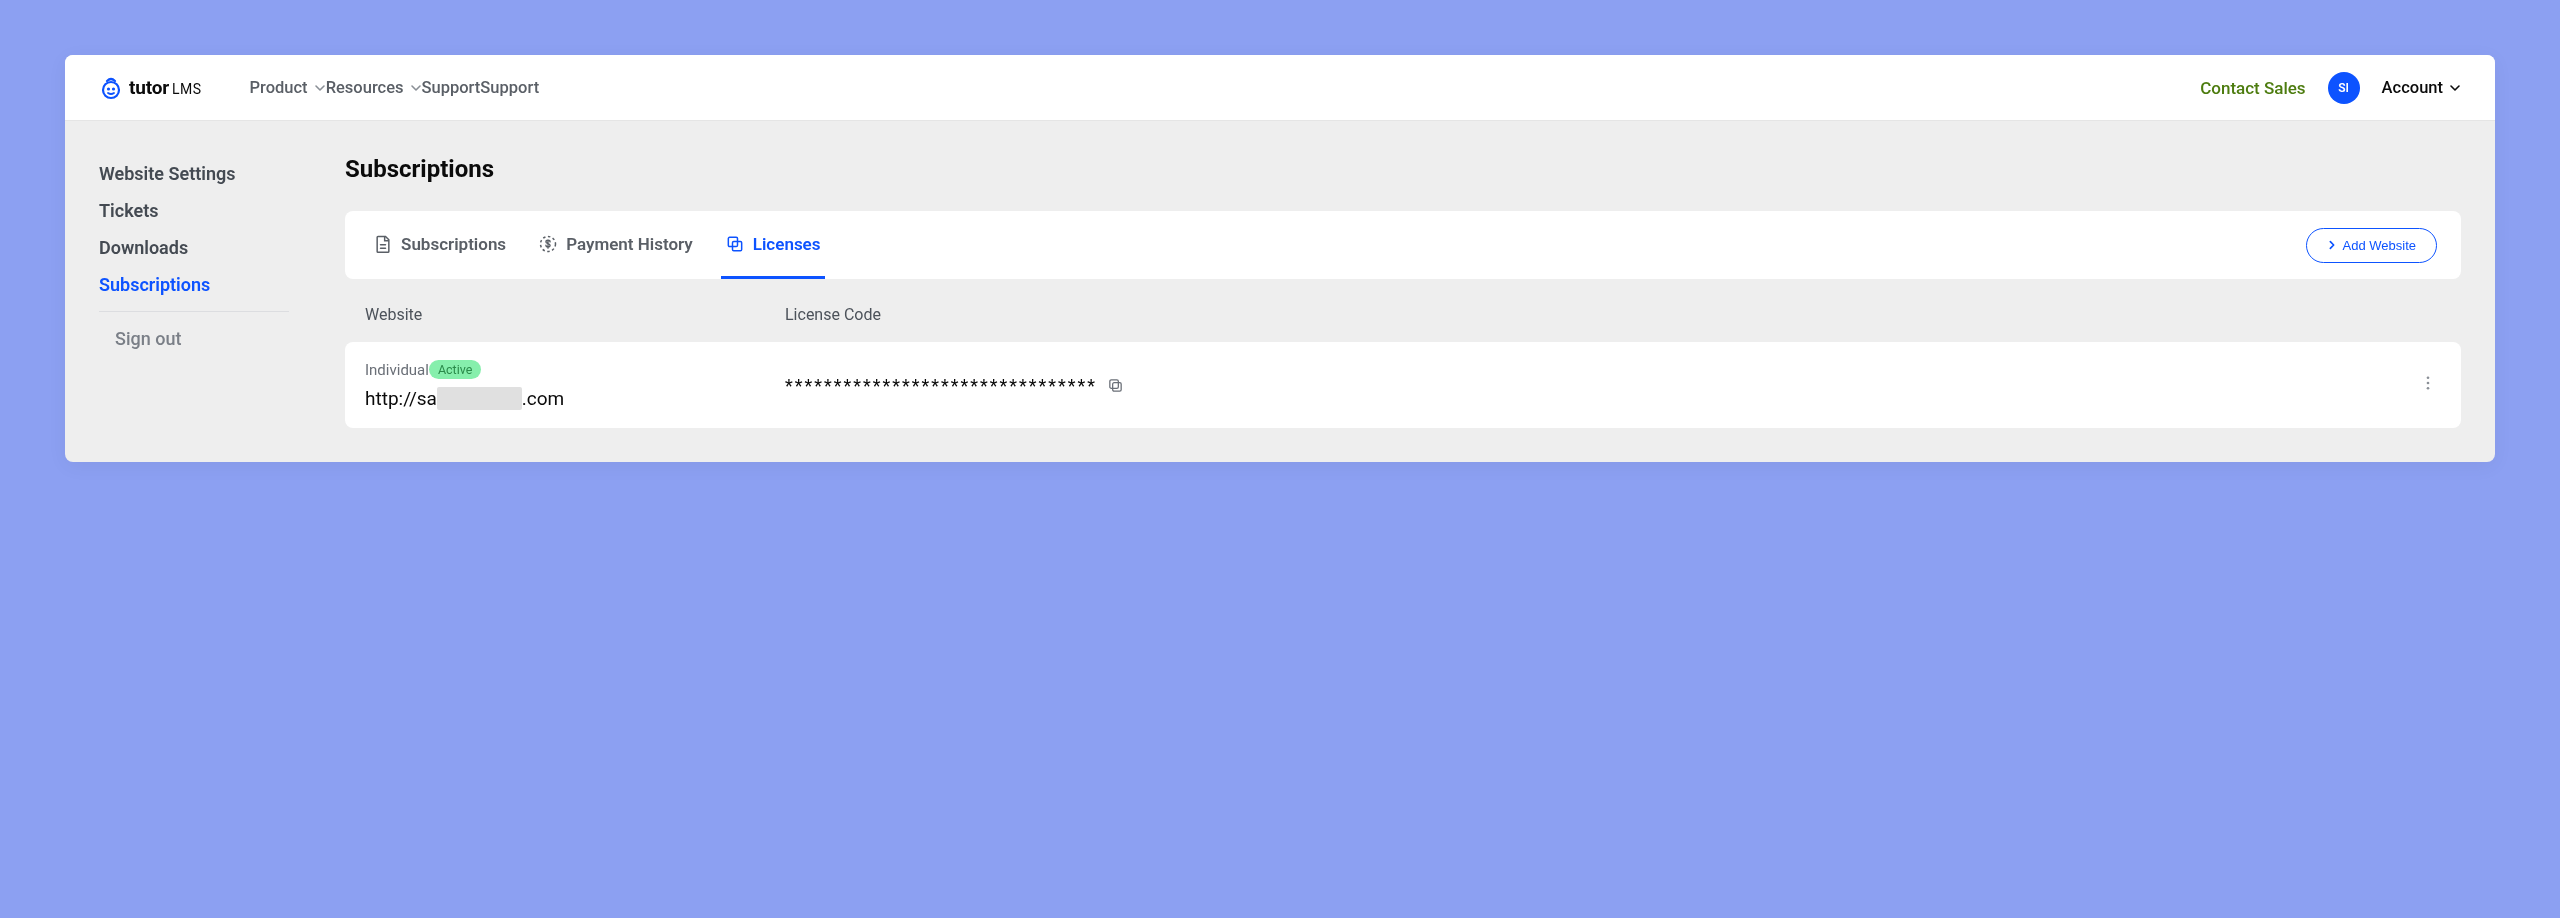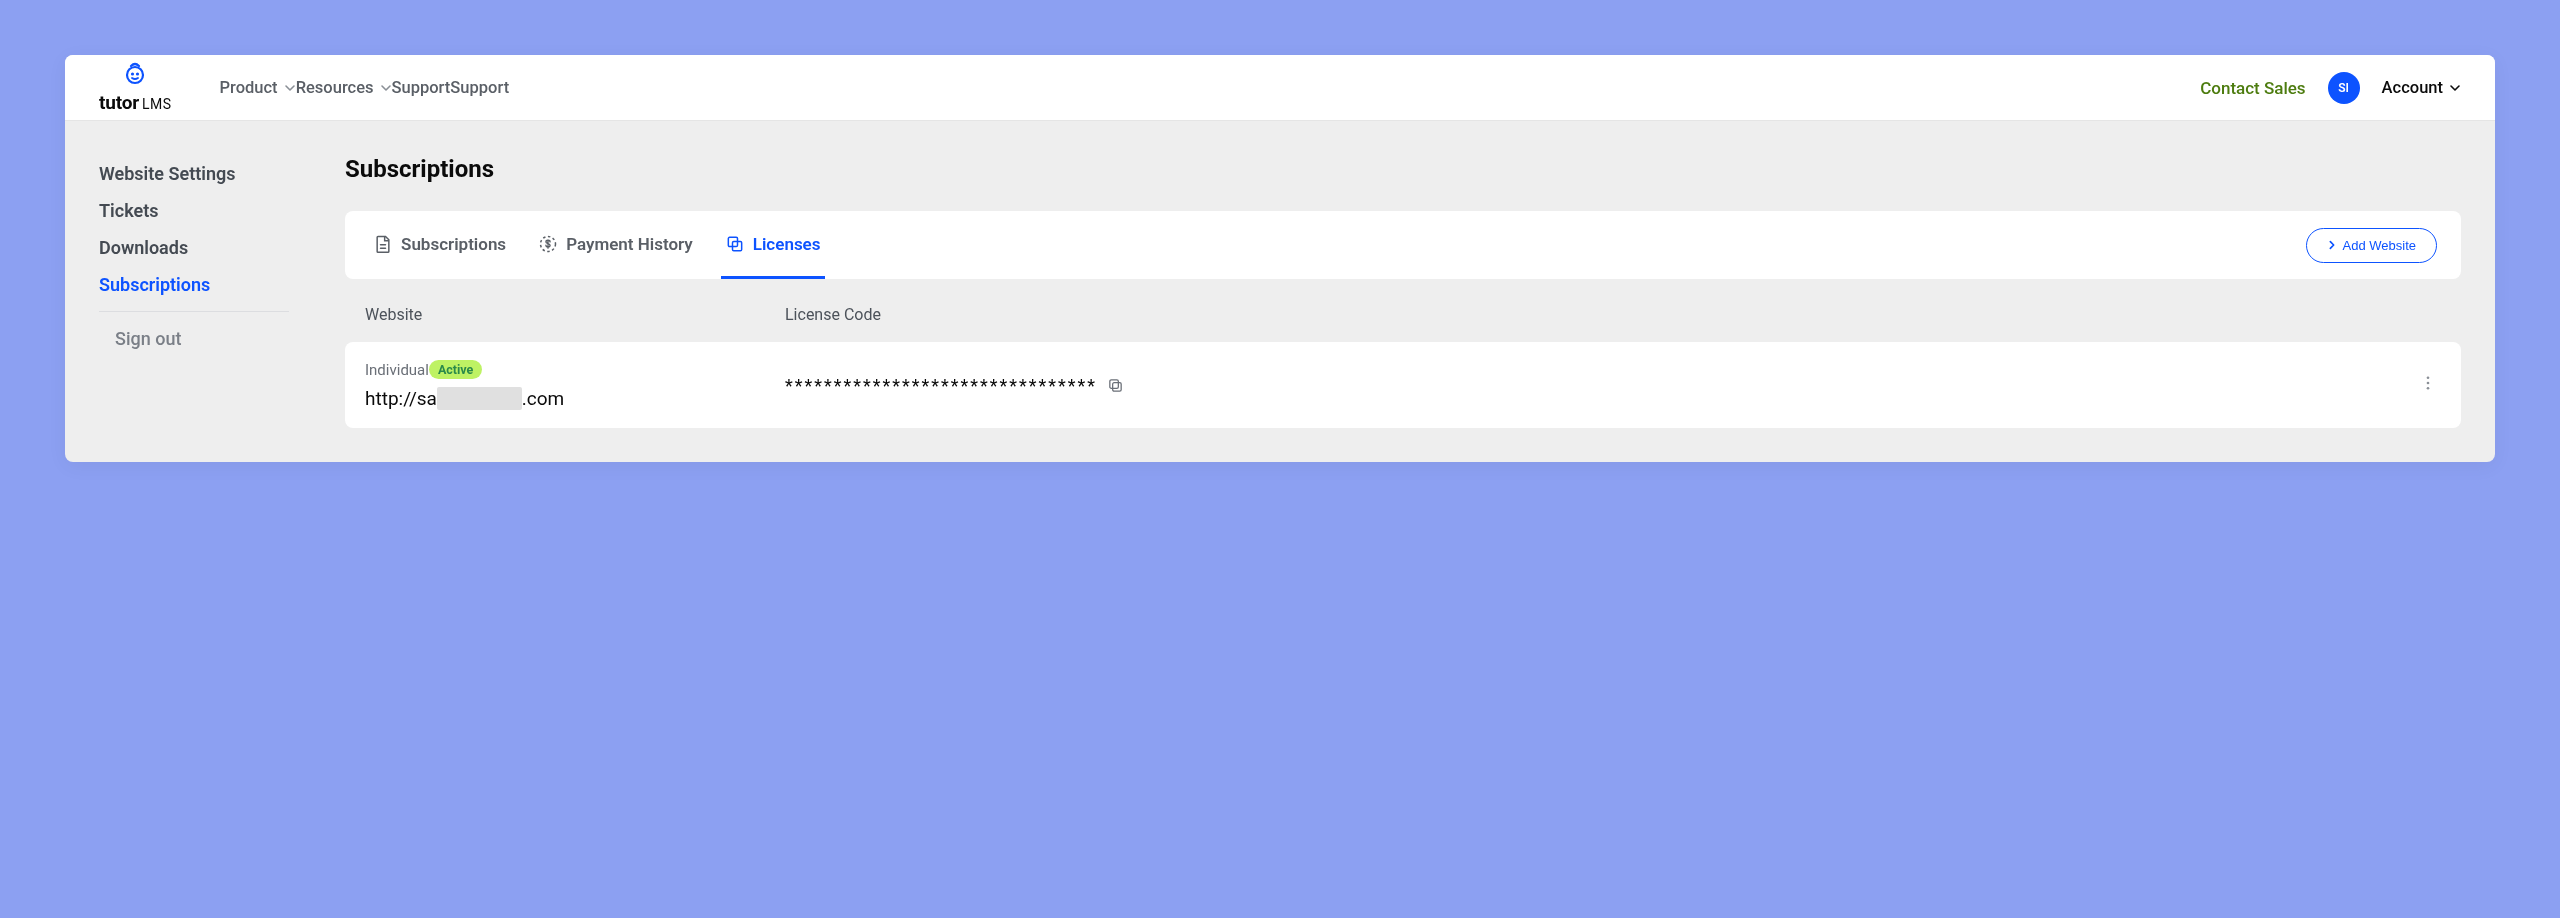--- a/index.html
+++ b/index.html
@@ -27,21 +27,20 @@
     align-items: center;
     padding: 0 34px;
     height: 66px;
     border-bottom: 1px solid #e5e5e5;
   }
   .logo {
     display: flex;
     align-items: center;
     gap: 6px;
     margin-right: 48px;
-    flex-direction: column;
   }
   .logo-text {
     font-weight: 700;
     font-size: 19px;
     color: #0b0b0b;
     letter-spacing: -0.2px;
   }
   .logo-text .lms {
     font-weight: 400;
     font-size: 14px;
@@ -202,23 +201,23 @@
     display: flex;
     align-items: center;
     margin-bottom: 8px;
   }
   .plan-name {
     font-size: 15px;
     color: #6a6f77;
   }
   .status-badge {
     font-size: 12.5px;
-    font-weight: 700;
+    font-weight: 400;
     color: #2a8a4a;
-    background: #bef264;
+    background: #86efac;
     border-radius: 10px;
     padding: 2px 9px;
   }
   .website-url {
     font-size: 19px;
     color: #0b0b0b;
   }
   .license-code-cell {
     flex: 1;
     display: flex;

